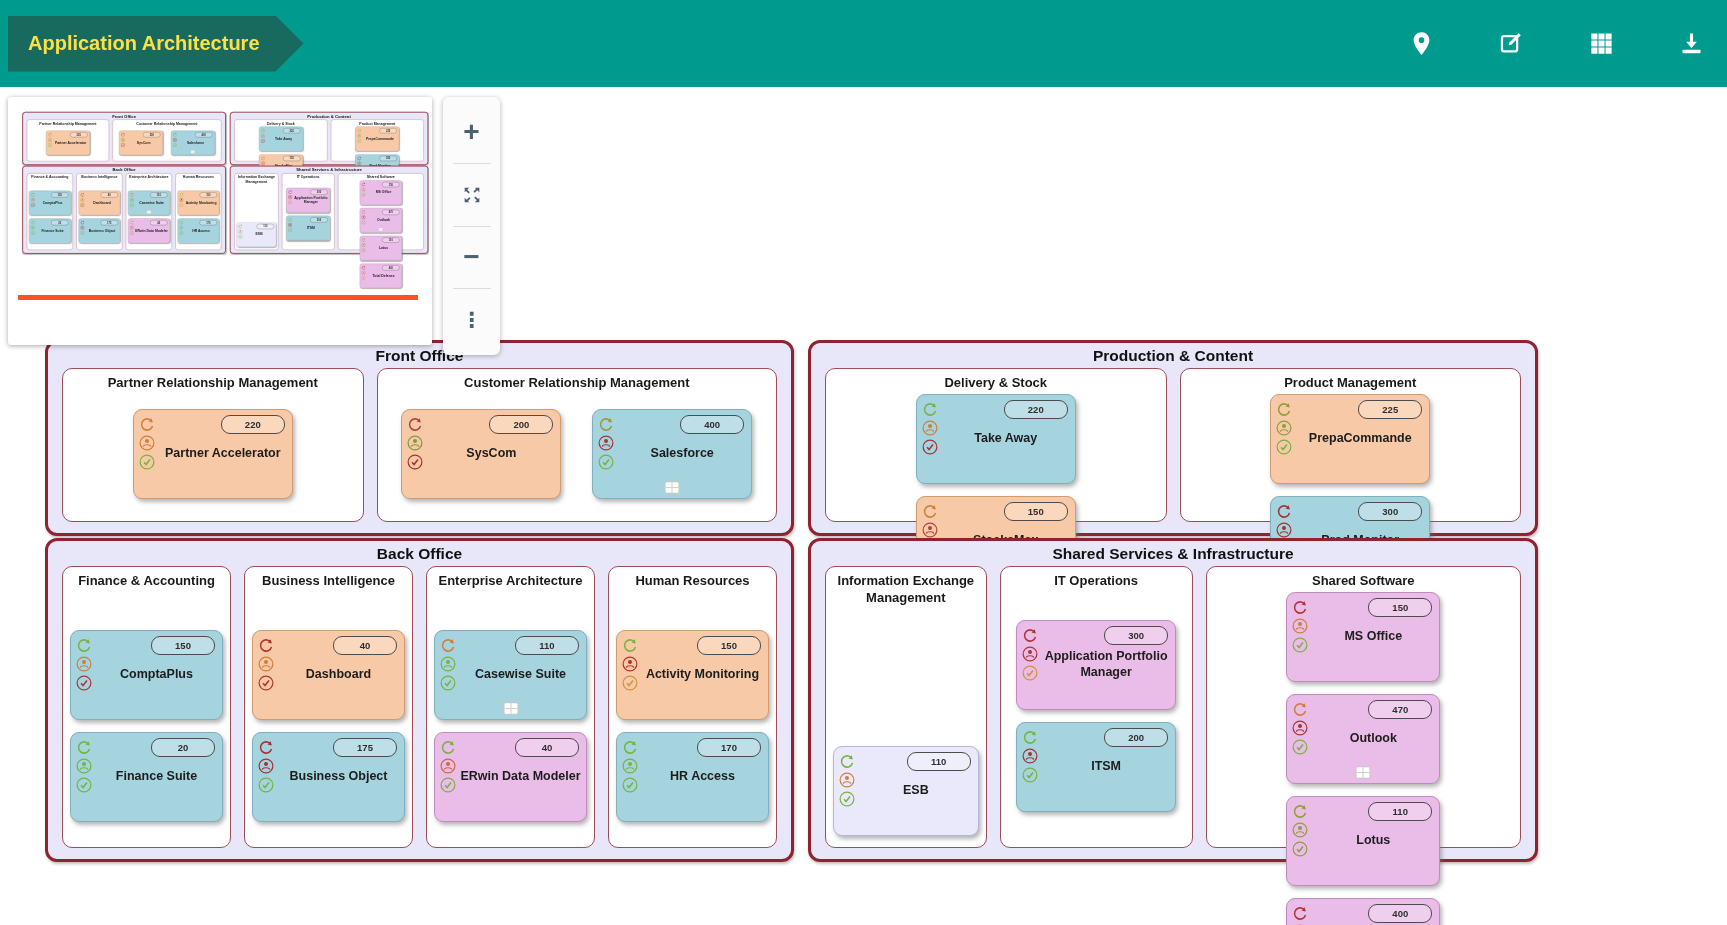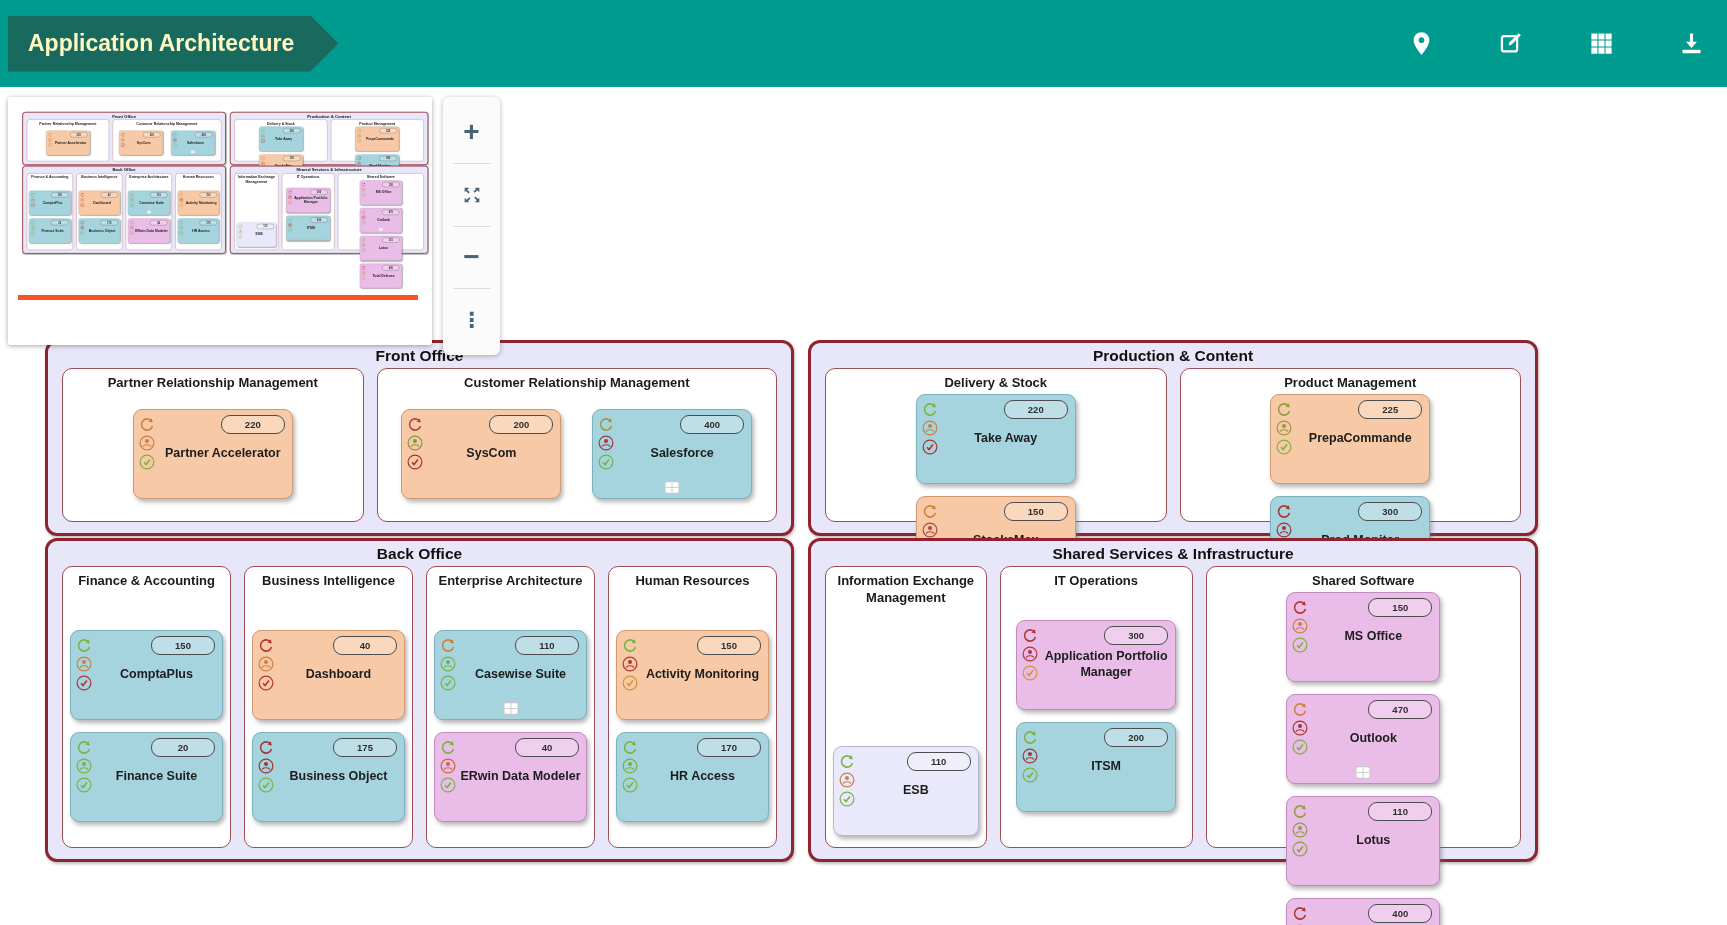--- a/index.html
+++ b/index.html
@@ -1,20 +1,20 @@
 <!DOCTYPE html>
 <html><head>
 <meta charset="utf-8">
 <style>
   html,body{margin:0;padding:0}
   body{width:1727px;height:925px;font-family:"Liberation Sans","DejaVu Sans",sans-serif;background:#fff;overflow:hidden;position:relative}
 
   
   .topbar{position:absolute;top:0;left:0;width:100%;height:87px;background:#009b8f;display:flex;align-items:center;justify-content:space-between;z-index:5}
-  .title-chevron{margin-left:8px;height:56px;background:#186a5e;color:#fef9c3;font-size:23px;font-weight:700;display:flex;align-items:center;padding:0 44px 0 20px;clip-path:polygon(0 0,calc(100% - 28px) 0,100% 50%,calc(100% - 28px) 100%,0 100%)}
+  .title-chevron{margin-left:8px;height:56px;background:#186a5e;color:#fde047;font-size:20px;font-weight:700;display:flex;align-items:center;padding:0 44px 0 20px;clip-path:polygon(0 0,calc(100% - 28px) 0,100% 50%,calc(100% - 28px) 100%,0 100%)}
   .topbar-icons{display:flex;align-items:center;gap:50px;margin-right:16px}
   .icon-btn{width:40px;height:40px;background:none;border:none;cursor:pointer;display:flex;align-items:center;justify-content:center;padding:0}
   .icon-btn svg{width:27px;height:27px}
 
   
   .minimap{position:absolute;left:8px;top:97px;width:424px;height:248px;background:#fff;border-radius:3px;box-shadow:0 1px 5px rgba(0,0,0,.35);overflow:hidden;z-index:4}
   .minimap-view{position:absolute;left:2px;top:-54px;width:1727px;height:838px;transform:scale(0.272);transform-origin:0 0;pointer-events:none}
   .minimap-view .canvas{top:0!important;left:0!important}
   .minimap-line{position:absolute;left:10px;right:14px;top:198px;height:5px;background:#f95321}
 

